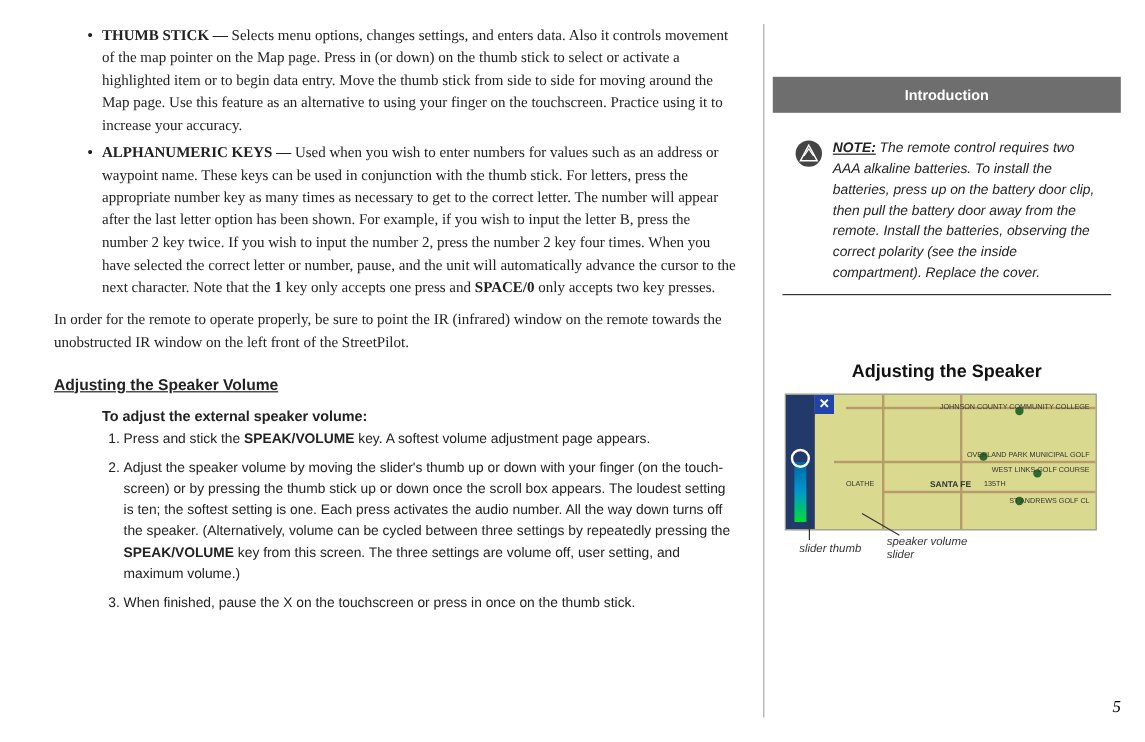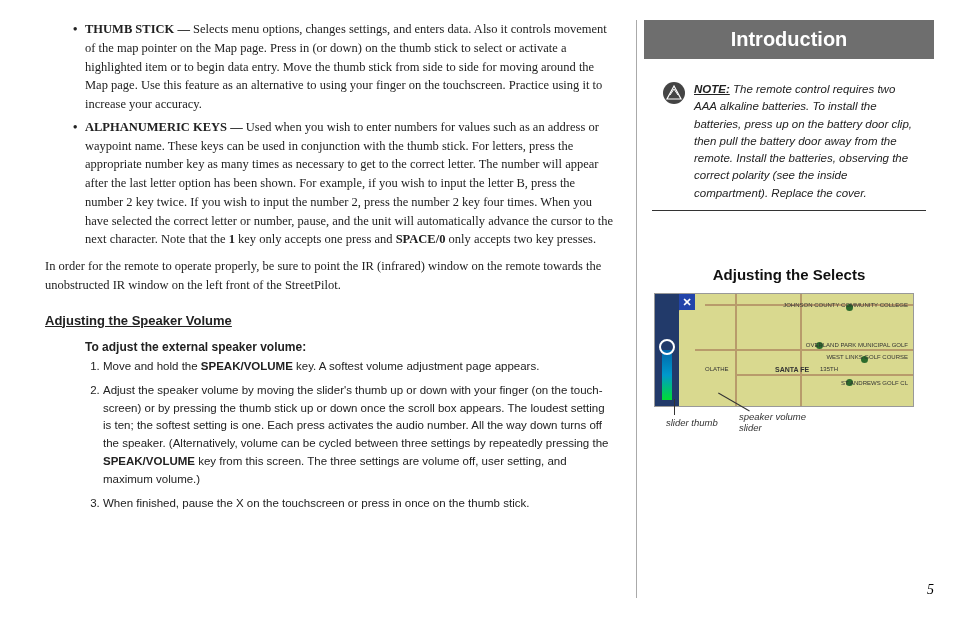--- a/index.html
+++ b/index.html
@@ -33,24 +33,25 @@
       top: 0;
       bottom: 0;
       width: 1px;
       background: #aaa;
     }
     .header-bar {
       background: #6e6e6e;
       color: #fff;
       text-align: center;
       padding: 8px 0;
-      font-size: 20px;
+      font-size: 12px;
       font-weight: bold;
       margin-bottom: 18px;
       font-family: Arial, sans-serif;
+      margin-top: 44px;
     }
     .sidebar h2 {
       font-family: Arial, sans-serif;
       font-weight: bold;
       font-size: 15px;
       text-align: center;
       margin: 10px 10px 10px 10px;
       color: #111;
     }
     .note-box {
@@ -240,40 +241,40 @@
       <span class="label-strong">THUMB STICK — </span><span>Selects menu options, changes settings, and enters data. Also it controls movement of the map pointer on the Map page. Press in (or down) on the thumb stick to select or activate a highlighted item or to begin data entry. Move the thumb stick from side to side for moving around the Map page. Use this feature as an alternative to using your finger on the touchscreen. Practice using it to increase your accuracy.</span>
     </li>
     <li>
       <span class="label-strong">ALPHANUMERIC KEYS — </span><span>Used when you wish to enter numbers for values such as an address or waypoint name. These keys can be used in conjunction with the thumb stick. For letters, press the appropriate number key as many times as necessary to get to the correct letter. The number will appear after the last letter option has been shown. For example, if you wish to input the letter B, press the number 2 key twice. If you wish to input the number 2, press the number 2 key four times. When you have selected the correct letter or number, pause, and the unit will automatically advance the cursor to the next character. Note that the </span><span class="bold-inline">1</span><span> key only accepts one press and </span><span class="bold-inline">SPACE/0</span><span> only accepts two key presses.</span>
     </li>
   </ul>
   <p class="after-text">In order for the remote to operate properly, be sure to point the IR (infrared) window on the remote towards the unobstructed IR window on the left front of the StreetPilot.</p>
   <h3 class="subheading">Adjusting the Speaker Volume</h3>
   <p class="sub-sub">To adjust the external speaker volume:</p>
   <ol class="numbered-list">
-    <li><span>Move and hold the </span><span class="bold-inline">SPEAK/VOLUME</span><span> key. A softest volume adjustment page appears.</span></li>
+    <li><span>Press and stick the </span><span class="bold-inline">SPEAK/VOLUME</span><span> key. A softest volume adjustment page appears.</span></li>
     <li><span>Adjust the speaker volume by moving the slider's thumb up or down with your finger (on the touch-screen) or by pressing the thumb stick up or down once the scroll box appears. The loudest setting is ten; the softest setting is one. Each press activates the audio number. All the way down turns off the speaker. (Alternatively, volume can be cycled between three settings by repeatedly pressing the </span><span class="bold-inline">SPEAK/VOLUME</span><span> key from this screen. The three settings are volume off, user setting, and maximum volume.)</span></li>
     <li><span>When finished, pause the X on the touchscreen or press in once on the thumb stick.</span></li>
   </ol>
 </div>
 
 <div class="sidebar">
   <div class="sidebar-divider"></div>
   <div class="header-bar">Introduction</div>
   <div class="note-box">
     <svg class="note-icon" viewBox="0 0 24 24">
         <circle cx="12" cy="12" r="11" fill="#444"></circle>
         <path d="M12 5 L5 18 L19 18 Z" fill="none" stroke="#fff" stroke-width="1.2"></path>
         <path d="M8 14 L12 8 L16 14" fill="none" stroke="#fff" stroke-width="1"></path>
       </svg>
     <div class="note-text">
       <span class="note-label">NOTE:</span><span> The remote control requires two AAA alkaline batteries. To install the batteries, press up on the battery door clip, then pull the battery door away from the remote. Install the batteries, observing the correct polarity (see the inside compartment). Replace the cover.</span>
     </div>
   </div>
-  <h2 style="margin-top:55px">Adjusting the Selects</h2>
+  <h2 style="margin-top:55px">Adjusting the Speaker</h2>
   <div class="map-image">
     <div class="map-road h1"></div>
     <div class="map-road h2"></div>
     <div class="map-road h3"></div>
     <div class="map-road v1"></div>
     <div class="map-road v2"></div>
     <div class="map-road diag"></div>
     <div class="map-pt-green" style="top:10px;right:60px"></div>
     <div class="map-pt-green" style="top:48px;right:90px"></div>
     <div class="map-pt-green" style="top:62px;right:45px"></div>

